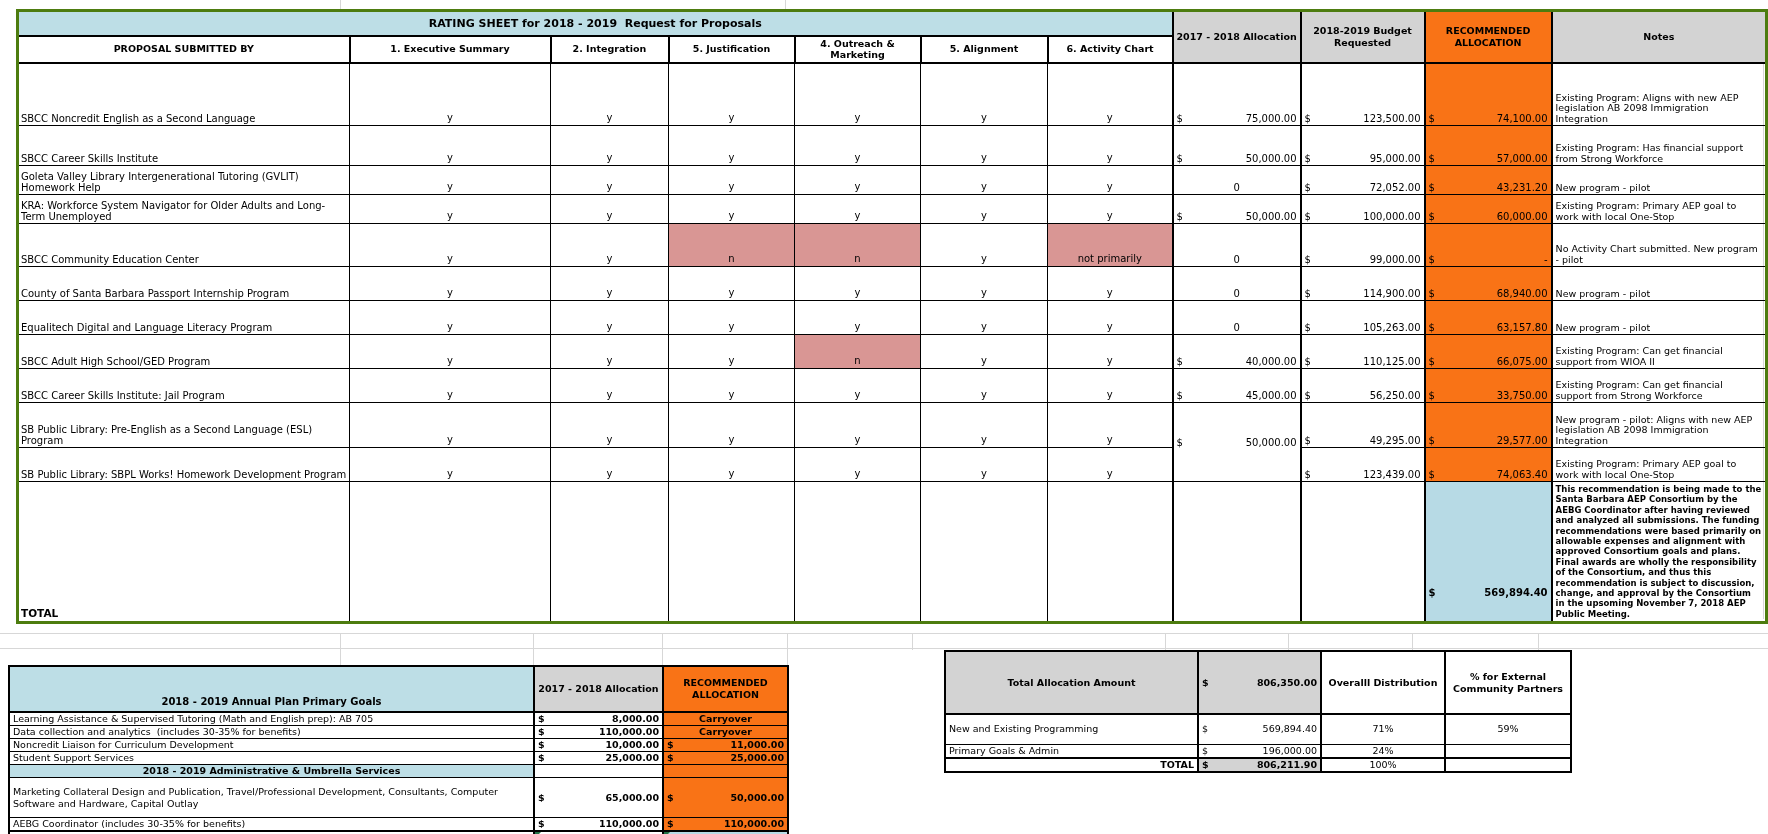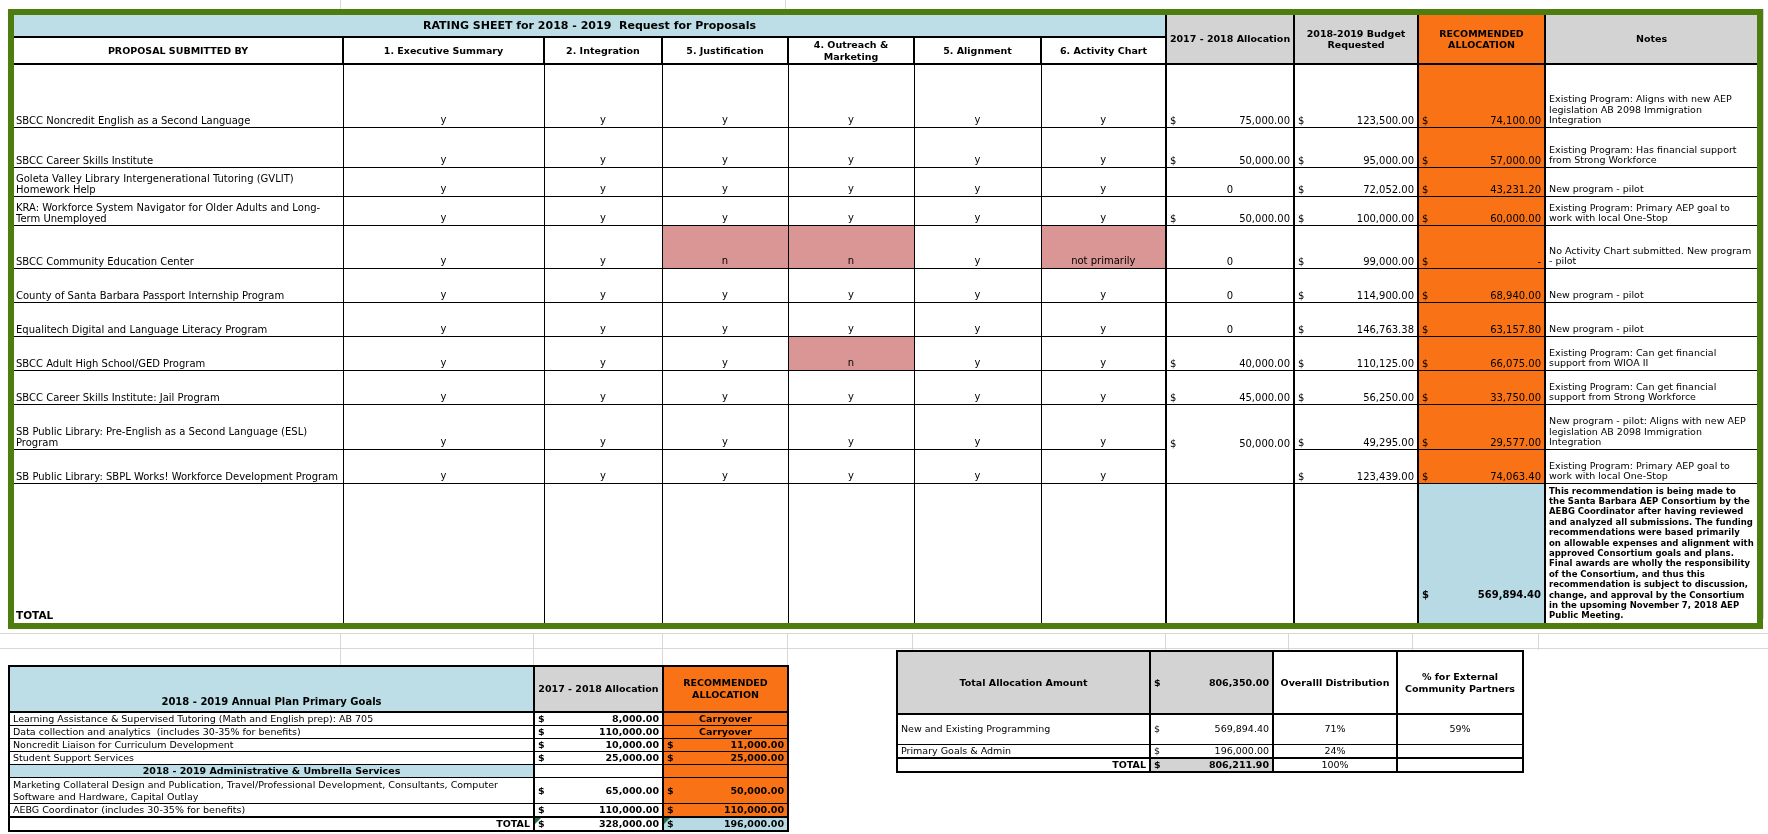--- a/index.html
+++ b/index.html
@@ -2,42 +2,42 @@
 <html><head>
 <meta charset="utf-8">
 <style>
   html,body{margin:0;padding:0;background:#fff}
   #sheet{position:relative;width:1768px;height:834px;background:#fff;overflow:hidden;
          font-family:"DejaVu Sans","Liberation Sans",sans-serif;color:#000}
   table{border-collapse:collapse;table-layout:fixed}
   td{border:1px solid #000;overflow:hidden;vertical-align:bottom;white-space:pre-wrap;word-wrap:break-word}
 
   
-  #main{position:absolute;left:8px;top:9px;width:1749px;border:6px solid #4d7c0f}
+  #main{position:absolute;left:16px;top:9px;width:1749px;border:3px solid #4d7c0f}
   #main .title{background:#BDDEE6;font-weight:bold;font-size:11px;text-align:center;vertical-align:middle;border:2px solid #000}
   .hdr{font-weight:bold;font-size:9.5px;line-height:11.5px;text-align:center;vertical-align:middle;border:2px solid #000}
   .gray{background:#D3D3D3}
   .yellow{background:#f97316}
   .blue{background:#BDDEE6}
   .name{font-size:10px;line-height:11px;padding:1px 2px}
   .rate{font-size:10px;text-align:center;padding:0 0 2px 0}
   .bad{background:#D99694}
   .m{font-size:10px;padding:1px 3px}
   .money{display:flex;justify-content:space-between;align-items:flex-end}
   .cval{text-align:center}
   .note{font-size:9.5px;line-height:10.5px;padding:1px 3px}
   .bl2{border-left:2px solid #000}
   .tlabel{font-weight:bold;font-size:10.5px;padding:2px;vertical-align:bottom}
   .rec-total{background:#B7DAE5;font-weight:bold;vertical-align:bottom}
   .bignote{font-weight:bold;font-size:8.5px;line-height:10.4px;padding:2px 3px;vertical-align:bottom}
   .bold{font-weight:bold}
 
   
   #goals{position:absolute;left:8px;top:665px;width:779px;border:2px solid #000}
-  #summary{position:absolute;left:896px;top:650px;width:626px;border:2px solid #000}
+  #summary{position:absolute;left:944px;top:650px;width:626px;border:2px solid #000}
   #goals td,#summary td{border-left:2px solid #000;border-right:2px solid #000;font-size:9.5px;line-height:12px;padding:0 3px;vertical-align:middle}
   #goals .hdr,#summary .hdr{font-size:9.5px}
   #goals .blue{vertical-align:bottom;padding-bottom:3px;font-size:10px}
   .gname{text-align:left}
   .sub{background:#BDDEE6;font-weight:bold;text-align:center}
   .tright{font-weight:bold;text-align:right}
   .totalblue{background:#B7DAE5}
   .ctr{text-align:center}
   .gtotal td{border-top:2px solid #000}
   .flag{position:relative}
@@ -180,21 +180,21 @@
         </tr>
         <tr style="height: 34px;">
           <td class="name">Equalitech Digital and Language Literacy Program</td>
           <td class="rate">y</td>
           <td class="rate">y</td>
           <td class="rate">y</td>
           <td class="rate">y</td>
           <td class="rate">y</td>
           <td class="rate">y</td>
           <td class="m bl2"><div class="cval">0</div></td>
-          <td class="m bl2"><div class="money"><span>$</span><span>146,763.38</span></div></td>
+          <td class="m bl2"><div class="money"><span>$</span><span>105,263.00</span></div></td>
           <td class="m bl2 yellow"><div class="money"><span>$</span><span>63,157.80</span></div></td>
           <td class="note bl2">New program - pilot</td>
         </tr>
         <tr style="height: 34px;">
           <td class="name">SBCC Adult High School/GED Program</td>
           <td class="rate">y</td>
           <td class="rate">y</td>
           <td class="rate">y</td>
           <td class="rate bad">n</td>
           <td class="rate">y</td>
@@ -224,21 +224,21 @@
           <td class="rate">y</td>
           <td class="rate">y</td>
           <td class="rate">y</td>
           <td class="rate">y</td>
           <td class="m bl2" rowspan="2" style="vertical-align: middle;"><div class="money"><span>$</span><span>50,000.00</span></div></td>
           <td class="m bl2"><div class="money"><span>$</span><span>49,295.00</span></div></td>
           <td class="m bl2 yellow"><div class="money"><span>$</span><span>29,577.00</span></div></td>
           <td class="note bl2">New program - pilot: Aligns with new AEP legislation AB 2098 Immigration Integration</td>
         </tr>
         <tr style="height: 34px;">
-          <td class="name">SB Public Library: SBPL Works! Workforce Development Program</td>
+          <td class="name">SB Public Library: SBPL Works! Homework Development Program</td>
           <td class="rate">y</td>
           <td class="rate">y</td>
           <td class="rate">y</td>
           <td class="rate">y</td>
           <td class="rate">y</td>
           <td class="rate">y</td>
           <td class="m bl2"><div class="money"><span>$</span><span>123,439.00</span></div></td>
           <td class="m bl2 yellow"><div class="money"><span>$</span><span>74,063.40</span></div></td>
           <td class="note bl2">Existing Program: Primary AEP goal to work with local One-Stop</td>
         </tr>
@@ -297,21 +297,21 @@
         <tr style="height: 13px;">
           <td class="gname">Student Support Services</td>
           <td class="m"><div class="money bold"><span>$</span><span>25,000.00</span></div></td>
           <td class="m yellow"><div class="money bold"><span>$</span><span>25,000.00</span></div></td>
         </tr>
         <tr style="height: 13px;">
           <td class="sub">2018 - 2019 Administrative &amp; Umbrella Services</td>
           <td class="m"></td>
           <td class="m yellow"></td>
         </tr>
-        <tr style="height: 26px;">
+        <tr style="height: 40px;">
           <td class="gname">Marketing Collateral Design and Publication, Travel/Professional Development, Consultants, Computer Software and Hardware, Capital Outlay</td>
           <td class="m"><div class="money bold"><span>$</span><span>65,000.00</span></div></td>
           <td class="m yellow"><div class="money bold"><span>$</span><span>50,000.00</span></div></td>
         </tr>
         <tr style="height: 13px;">
           <td class="gname">AEBG Coordinator (includes 30-35% for benefits)</td>
           <td class="m"><div class="money bold"><span>$</span><span>110,000.00</span></div></td>
           <td class="m yellow"><div class="money bold"><span>$</span><span>110,000.00</span></div></td>
         </tr>
         <tr class="gtotal" style="height: 13px;">

